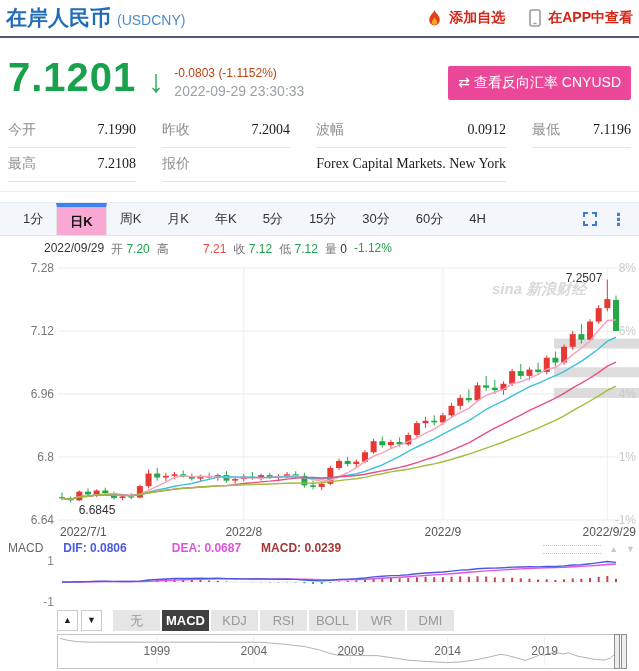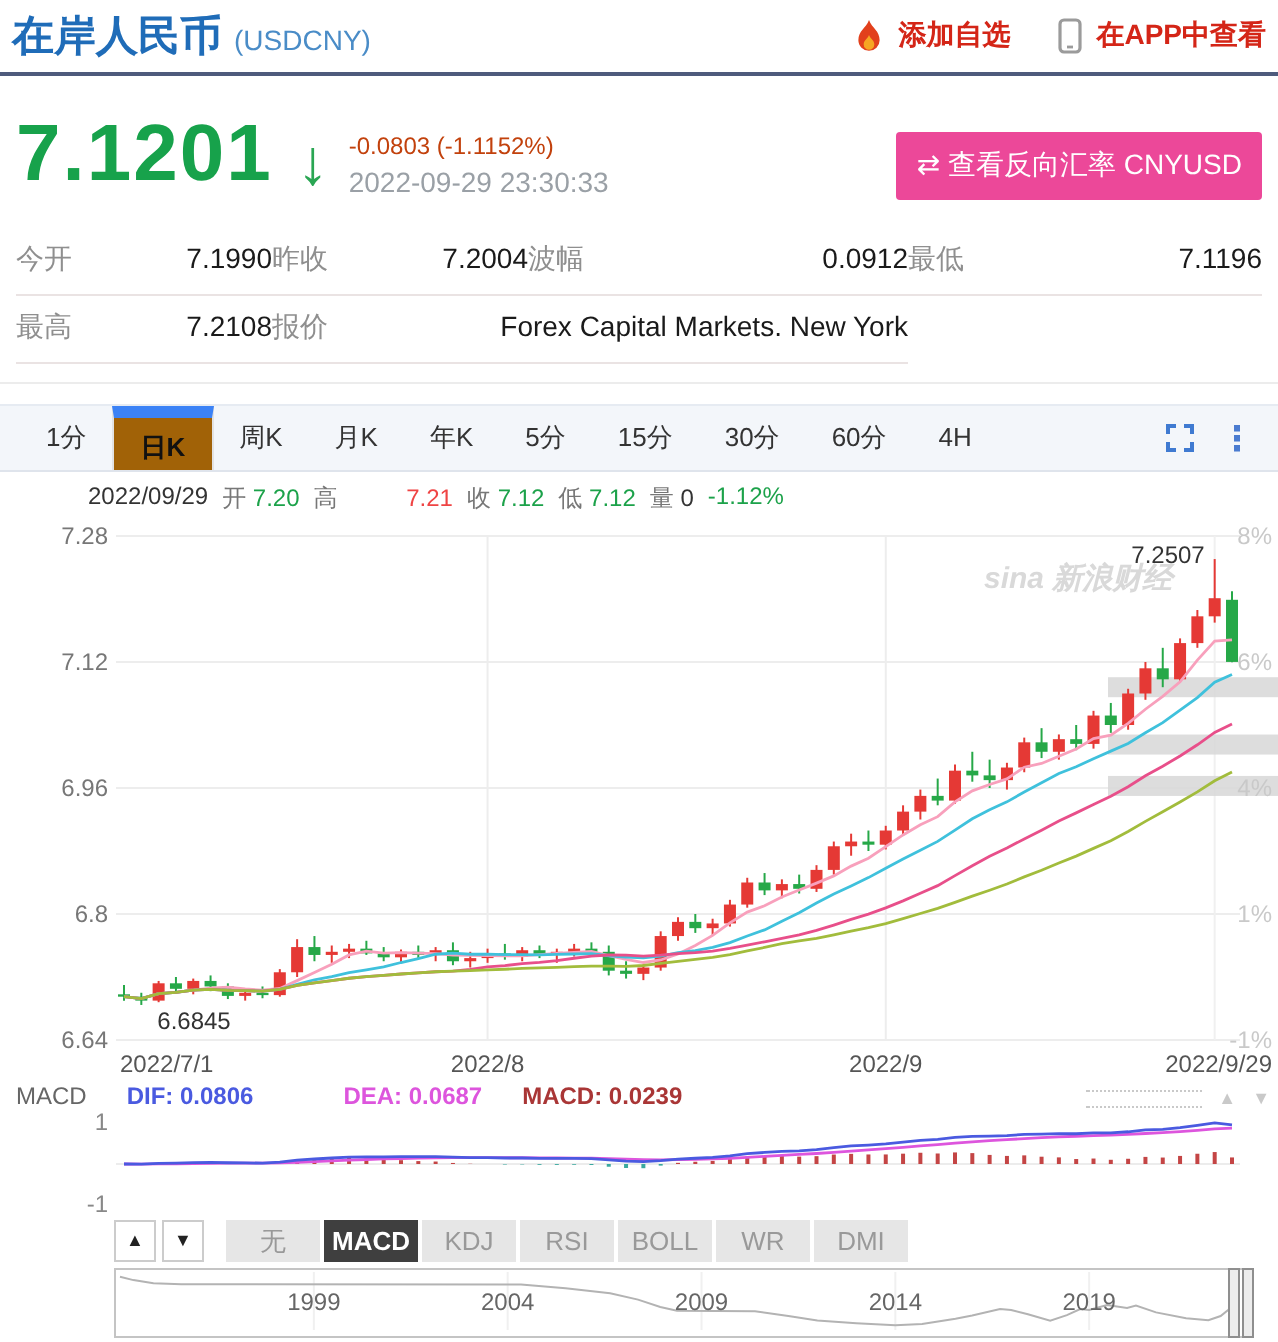--- a/index.html
+++ b/index.html
@@ -15,34 +15,34 @@
   
   .quote{display:flex;align-items:flex-end;padding:12px 8px 4px 8px;height:50px;}
   .price{font-size:40px;font-weight:bold;color:#17a24b;letter-spacing:1px;}
   .dn-arrow{font-size:32px;font-weight:bold;color:#2aa653;margin:0 10px 0 12px;}
   .chg-block{display:flex;flex-direction:column;line-height:18px;}
   .chg{color:#c2410c;font-size:12px;}
   .tstamp{color:#9aa0a6;font-size:14px;}
   .rev-btn{margin-left:auto;background:#ec4899;border:none;color:#fff;font-size:14px;
            padding:8px 10px;border-radius:2px;cursor:pointer;font-family:inherit;}
   
-  .stats{display:grid;grid-template-columns:128px 128px 190px 1fr;
-         padding:10px 8px 0 8px;}
+  .stats{display:grid;grid-template-columns:128px 128px 190px 1fr;column-gap:26px;
+         padding:10px 8px 0 8px;font-family:Liberation Serif, serif;}
   .stat-cell{display:flex;justify-content:space-between;align-items:baseline;
              border-bottom:1px solid #eae3e3;padding:7px 0 8px 0;font-size:14px;}
   .stat-cell .lb{color:#8f8f8f;}
   .stat-cell .vl{color:#1a1a1a;}
   .span2{grid-column:span 2;}
   .stats-divider{border-bottom:1px solid #ececec;margin-top:9px;}
   
   .toolbar{margin-top:10px;background:#f3f6fa;border-top:1px solid #e6ebf2;border-bottom:1px solid #dfe4ec;
            height:32px;display:flex;align-items:stretch;}
   .ptabs{display:flex;margin-left:10px;}
   .ptab{padding:0 13px;line-height:32px;font-size:13px;color:#333;cursor:pointer;}
-  .ptab.active{background:#a16207;border-top:6px solid #3b82f6;border-left:1px solid #e3e3e3;
+  .ptab.active{background:#f9a8d4;border-top:4px solid #3b82f6;border-left:1px solid #e3e3e3;
                border-right:1px solid #e3e3e3;line-height:29px;font-weight:bold;color:#111;}
   .tb-icons{margin-left:auto;display:flex;align-items:center;gap:13px;padding-right:12px;}
   .kebab{color:#4a7bd0;font-size:17px;font-weight:bold;cursor:pointer;line-height:1;}
   
   .info-line{font-size:12px;padding:5px 0 0 44px;display:flex;gap:7px;white-space:nowrap;}
   .info-line .lb{color:#777;}
   .c-green{color:#1ca24a;} .c-red{color:#ef4444;margin-left:31px;} .c-dark{color:#333;}
   .ma-line{font-size:12px;font-weight:bold;padding:2px 0 0 66px;display:flex;gap:24px;white-space:nowrap;}
   svg{display:block;}
   

